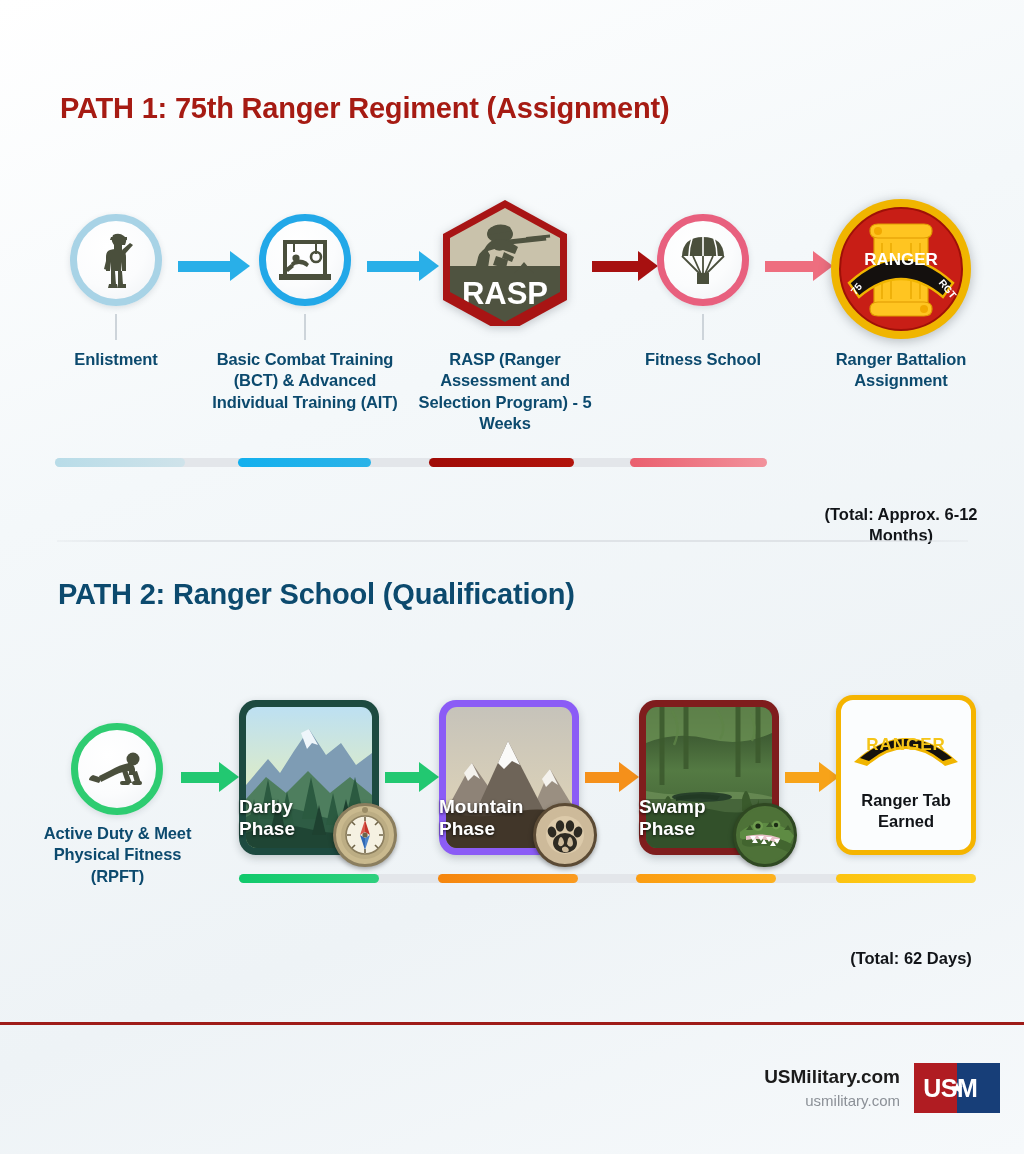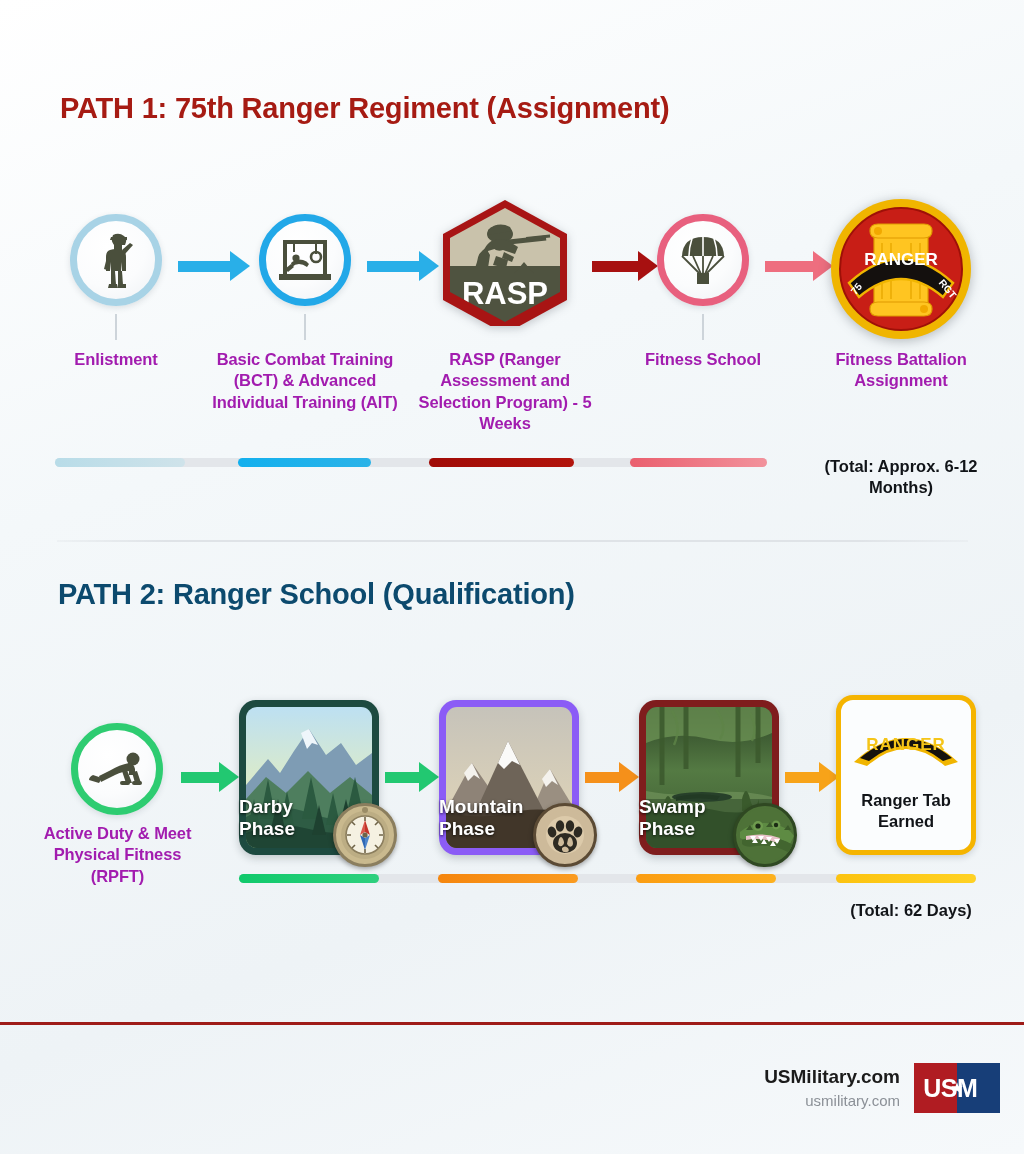--- a/index.html
+++ b/index.html
@@ -36,25 +36,25 @@
   
   .arrow{ position:absolute; display:flex; align-items:center; }
   .arrow .shaft{ height:11px; }
   .arrow .head{
     width:0; height:0; border-top:15px solid transparent; border-bottom:15px solid transparent;
   }
 
   
   .caption{
     position:absolute; text-align:center; font-size:16.5px; font-weight:bold;
-    color:#a21caf; line-height:1.30; letter-spacing:-.1px;
+    color:#0c4a6e; line-height:1.30; letter-spacing:-.1px;
   }
   .total{
     position:absolute; text-align:center; font-size:16.5px; font-weight:bold;
-    color:#111418; line-height:1.30;
+    color:#111418; line-height:1.30;margin-top:48px;
   }
 
   
   .track{ position:absolute; height:9px; border-radius:5px; background:#e3e6ea; }
   .seg{ position:absolute; height:9px; border-radius:5px; top:0; }
 
   
   .card{
     position:absolute; border-radius:17px; overflow:visible;
     box-shadow:0 3px 8px rgba(25,35,45,.22);
@@ -228,21 +228,21 @@
         <text x="30" y="94" font-size="10" font-weight="bold" fill="#ffffff" text-anchor="middle" transform="rotate(-50 30 94)" font-family="Liberation Sans, sans-serif">75</text>
         <text x="116" y="94" font-size="10" font-weight="bold" fill="#ffffff" text-anchor="middle" transform="rotate(50 116 94)" font-family="Liberation Sans, sans-serif">RGT</text>
       </svg>
     </div>
   </div>
 
   <div class="caption" style="left:36px; top:349px; width:160px;">Enlistment</div>
   <div class="caption" style="left:209px; top:349px; width:192px;">Basic Combat Training (BCT) &amp; Advanced Individual Training (AIT)</div>
   <div class="caption" style="left:409px; top:349px; width:192px;">RASP (Ranger Assessment and Selection Program) - 5 Weeks</div>
   <div class="caption" style="left:627px; top:349px; width:152px;">Fitness School</div>
-  <div class="caption" style="left:806px; top:349px; width:190px;">Fitness Battalion Assignment</div>
+  <div class="caption" style="left:806px; top:349px; width:190px;">Ranger Battalion Assignment</div>
 
   <div class="track" style="left:55px; top:458px; width:712px;">
     <div class="seg" style="left:0px;   width:130px; background:linear-gradient(90deg,#B8DCE8,#CFE3EA);"></div>
     <div class="seg" style="left:183px; width:133px; background:linear-gradient(90deg,#13B0EE,#2BB3E8);"></div>
     <div class="seg" style="left:374px; width:145px; background:linear-gradient(90deg,#A00B06,#B2140C);"></div>
     <div class="seg" style="left:575px; width:137px; background:linear-gradient(90deg,#EA5F6E,#F2929C);"></div>
   </div>
 
   <div class="total" style="left:806px; top:456px; width:190px;">(Total: Approx. 6-12 Months)</div>
 

